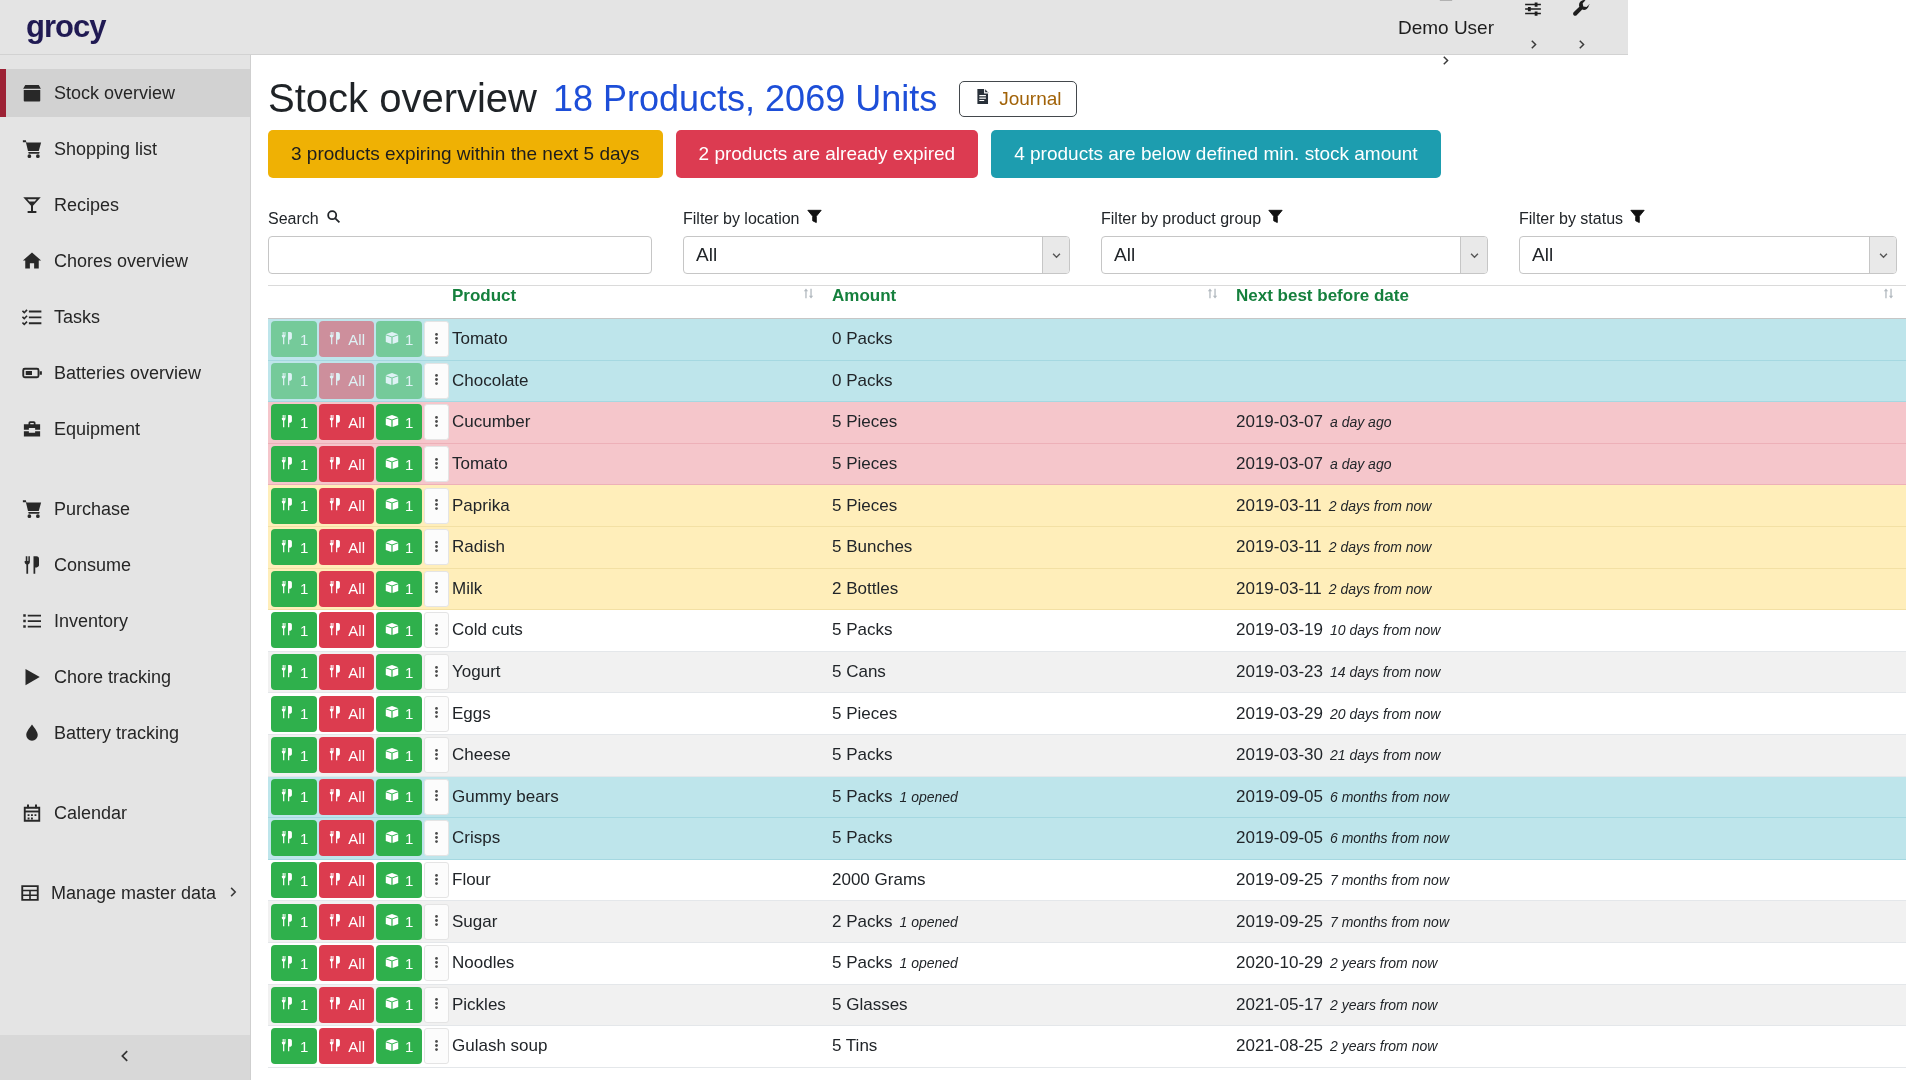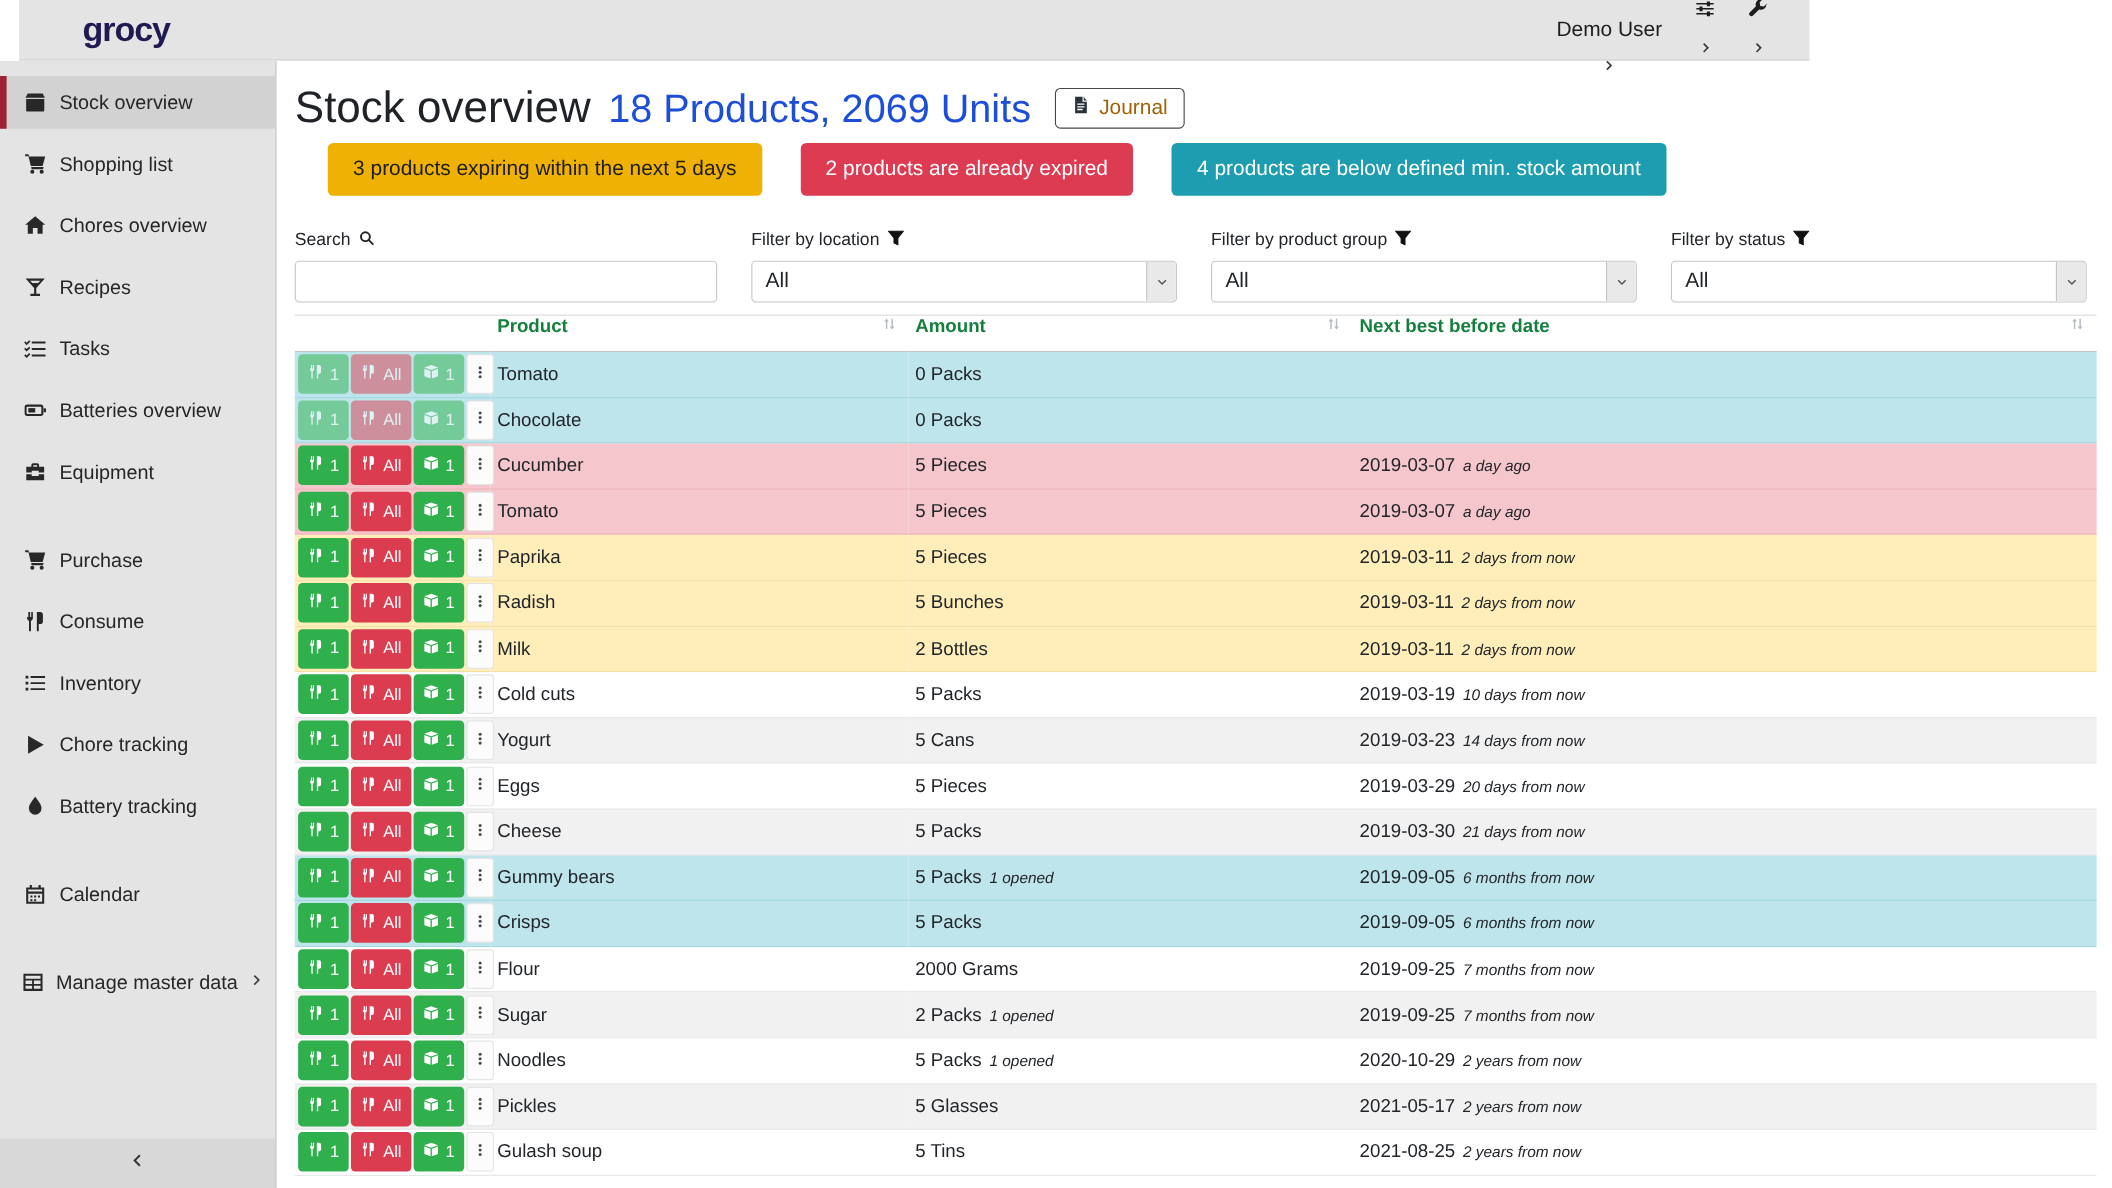--- a/index.html
+++ b/index.html
@@ -1,22 +1,22 @@
 <!DOCTYPE html>
 <html style="--logo-color: #201a53; --active-border: #9d2235; --btn-green: #2fb04c; --btn-red: #dc3c4f; --alert-yellow: #efb104; --alert-red: #dc3b51; --alert-teal: #1d9daf; --stripe: #f1f1f1; --row-info: #bee5eb; --row-info-border: #a5d8e1; --row-danger: #f5c6cb; --row-danger-border: #edb0b8; --row-warning: #ffeeba; --row-warning-border: #f3e0a4;"><head>
 <meta charset="utf-8">
 <style>
   * { box-sizing: border-box; margin: 0; padding: 0; }
   html, body { width: 1920px; height: 1080px; overflow: hidden; }
   body { font-family: "Liberation Sans", sans-serif; background: #fff; color: #212529; }
 
   
-  .navbar { position: fixed; top: 0; left: 17px; width: 1628px; height: 55px;
+  .navbar { position: fixed; top: 0; left: 0; width: 1628px; height: 55px;
             background: #e4e4e4; border-bottom: 1px solid #d2d2d2;
-            display: flex; align-items: center; z-index: 20; padding-left: 32px; }
+            display: flex; align-items: center; z-index: 20; }
   .logo { font-size: 31px; font-weight: bold; letter-spacing: -1px;
           color: var(--logo-color); margin-left: 26px; cursor: pointer; }
   .nav-right { margin-left: auto; display: flex; align-items: center; gap: 30px;
                padding-right: 38px; font-size: 19px; color: #1d1d1d; }
   .nav-group { display: flex; align-items: center; gap: 10px; cursor: pointer; flex-direction: column; }
   .nav-group .icon svg { width: 18px; height: 18px; fill: #1d1d1d; }
   .chev-sm svg { width: 11px; height: 11px; fill: none; stroke: #3a3a3a; stroke-width: 2.2; }
 
   
   .sidebar { position: fixed; top: 55px; left: 0; width: 251px; bottom: 0;
@@ -42,21 +42,21 @@
 
   .page-header { display: flex; align-items: center; gap: 16px; }
   .page-title { font-size: 40px; font-weight: 500; color: #1f2327; }
   .page-subtitle { font-size: 36px; font-weight: 400; color: #1d4ed8; }
   .journal-btn { display: inline-flex; align-items: center; gap: 8px; margin-left: 6px;
                  background: #fff; border: 1px solid #43484c; border-radius: 5px;
                  padding: 6px 14px; font-size: 19px; color: #a16207; cursor: pointer;
                  font-family: inherit; }
   .journal-btn svg { width: 17px; height: 17px; fill: #283039; }
 
-  .alerts { display: flex; gap: 35px; margin-top: 9px; margin-left: 30px; }
+  .alerts { display: flex; gap: 13px; margin-top: 9px; }
   .alert-chip { height: 48px; display: inline-flex; align-items: center; padding: 0 23px;
                 border-radius: 5px; font-size: 19px; cursor: pointer; }
   .alert-warning { background: var(--alert-yellow); color: #1d1d1d; }
   .alert-danger  { background: var(--alert-red);   color: #fff; }
   .alert-info    { background: var(--alert-teal);  color: #fff; }
 
   
   .filters { margin-top: 31px; display: grid; grid-template-columns: 384px 387px 387px 378px;
              column-gap: 31px; }
   .filter-label { display: flex; align-items: center; gap: 7px; font-size: 16px;
@@ -152,32 +152,32 @@
         <span class="icon">
           <svg viewBox="0 0 16 16">
             <path d="M.7 1h2.4l.4 1.7h11.8l-1.9 6.8H4.8L3.1 2.5H.7zM5 10.3h9.1l-.4 1.5H5.4zM5.9 15.2a1.5 1.5 0 1 1 0-3 1.5 1.5 0 0 1 0 3zM12.7 15.2a1.5 1.5 0 1 1 0-3 1.5 1.5 0 0 1 0 3z"></path>
           </svg>
         </span>
         <span class="side-label">Shopping list</span>
       </a>
       <a class="side-item">
         <span class="icon">
           <svg viewBox="0 0 16 16">
+            <path d="M1 1.8h14L8.8 8.6v4.2h2.7v1.6H4.5v-1.6h2.7V8.6zM4.3 3.3l1.6 1.8h4.2l1.6-1.8z" fill-rule="evenodd"></path>
+          </svg>
+        </span>
+        <span class="side-label">Recipes</span>
+      </a>
+      <a class="side-item">
+        <span class="icon">
+          <svg viewBox="0 0 16 16">
             <path d="M8 1.2l7.3 6.3h-1.9V14h-3.7V9.8H6.3V14H2.6V7.5H.7z"></path>
           </svg>
         </span>
         <span class="side-label">Chores overview</span>
-      </a>
-      <a class="side-item">
-        <span class="icon">
-          <svg viewBox="0 0 16 16">
-            <path d="M1 1.8h14L8.8 8.6v4.2h2.7v1.6H4.5v-1.6h2.7V8.6zM4.3 3.3l1.6 1.8h4.2l1.6-1.8z" fill-rule="evenodd"></path>
-          </svg>
-        </span>
-        <span class="side-label">Recipes</span>
       </a>
       <a class="side-item">
         <span class="icon">
           <svg viewBox="0 0 16 16">
             <path d="M.8 2.6l1 1L3.6 1.8l.9.9-2.7 2.7L-.1 3.5zM5.5 2.8h10v1.5h-10zM.8 7.3l1 1 1.8-1.8.9.9-2.7 2.7-1.9-1.9zM5.5 7.5h10V9h-10zM.8 12l1 1 1.8-1.8.9.9-2.7 2.7-1.9-1.9zM5.5 12.2h10v1.5h-10z"></path>
           </svg>
         </span>
         <span class="side-label">Tasks</span>
       </a>
       <a class="side-item">

